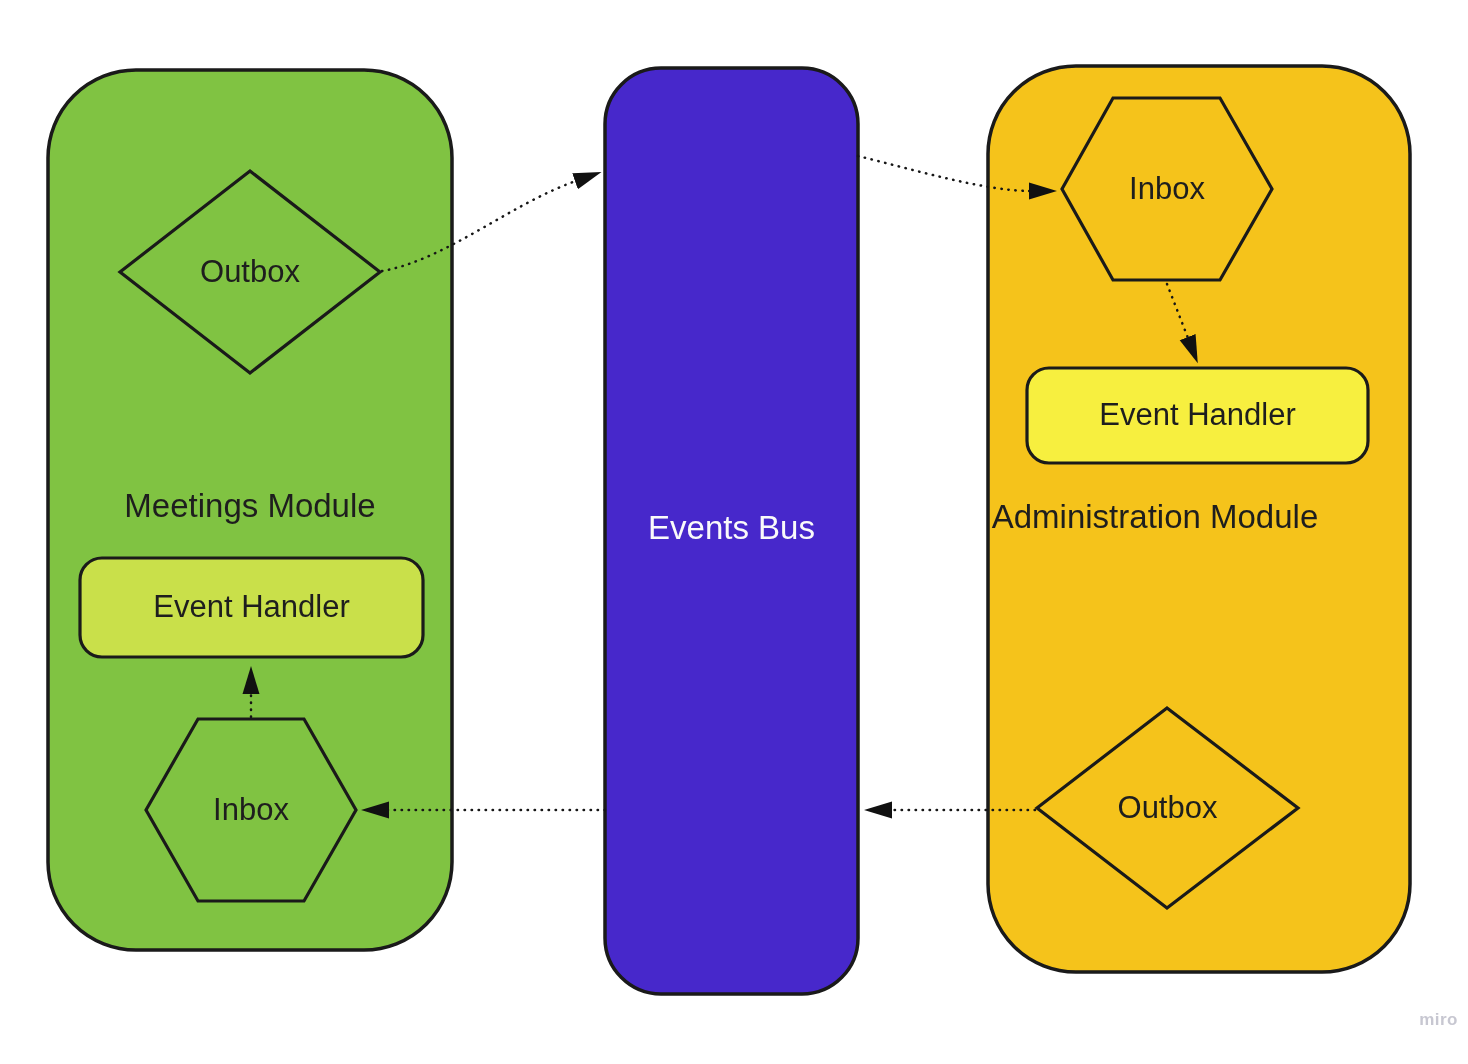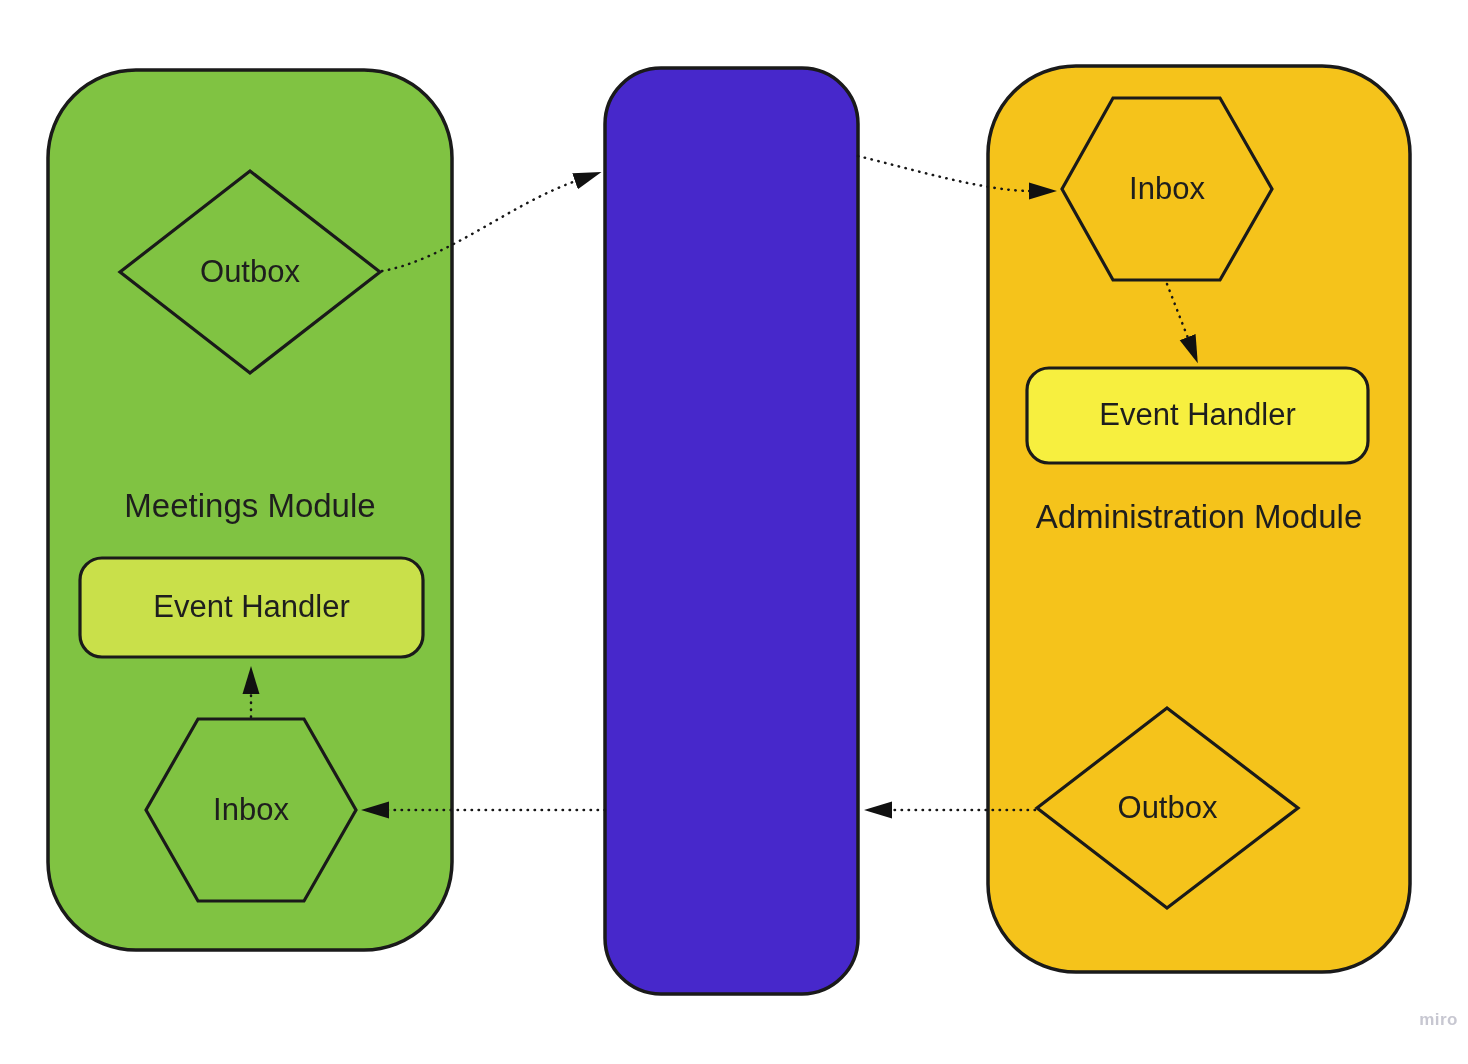--- a/index.html
+++ b/index.html
@@ -100,24 +100,25 @@
   </svg>
 
   <div class="label" style="left:120px; top:246px; width:260px; height:52px;">Outbox</div>
 
   <div class="label title" style="left:48px; top:486px; width:404px; height:40px;">Meetings Module</div>
 
   <div class="label" style="left:80px; top:558px; width:343px; height:99px;">Event Handler</div>
 
   <div class="label" style="left:146px; top:784px; width:210px; height:52px;">Inbox</div>
 
+  <div class="label title label-light" style="left:605px; top:502px; width:253px; height:52px;">Events Bus</div>
 
   <div class="label" style="left:1062px; top:163px; width:210px; height:52px;">Inbox</div>
 
   <div class="label" style="left:1027px; top:368px; width:341px; height:95px;">Event Handler</div>
 
-  <div class="label title" style="left:988px; top:497px; width:422px; height:40px;">Administration Module</div>
+  <div class="label title" style="left:944px; top:497px; width:422px; height:40px;">Administration Module</div>
 
   <div class="label" style="left:1037px; top:782px; width:261px; height:52px;">Outbox</div>
 
   <div class="watermark">miro</div>
 
 </div>
 
 </body></html>

